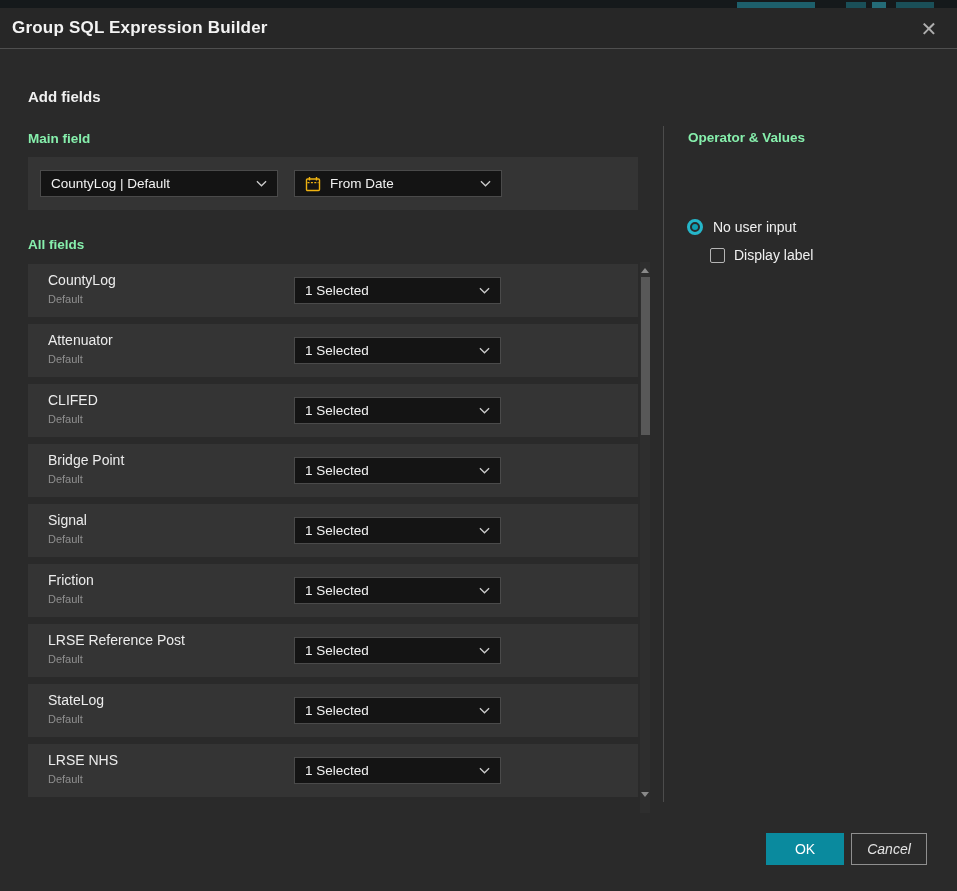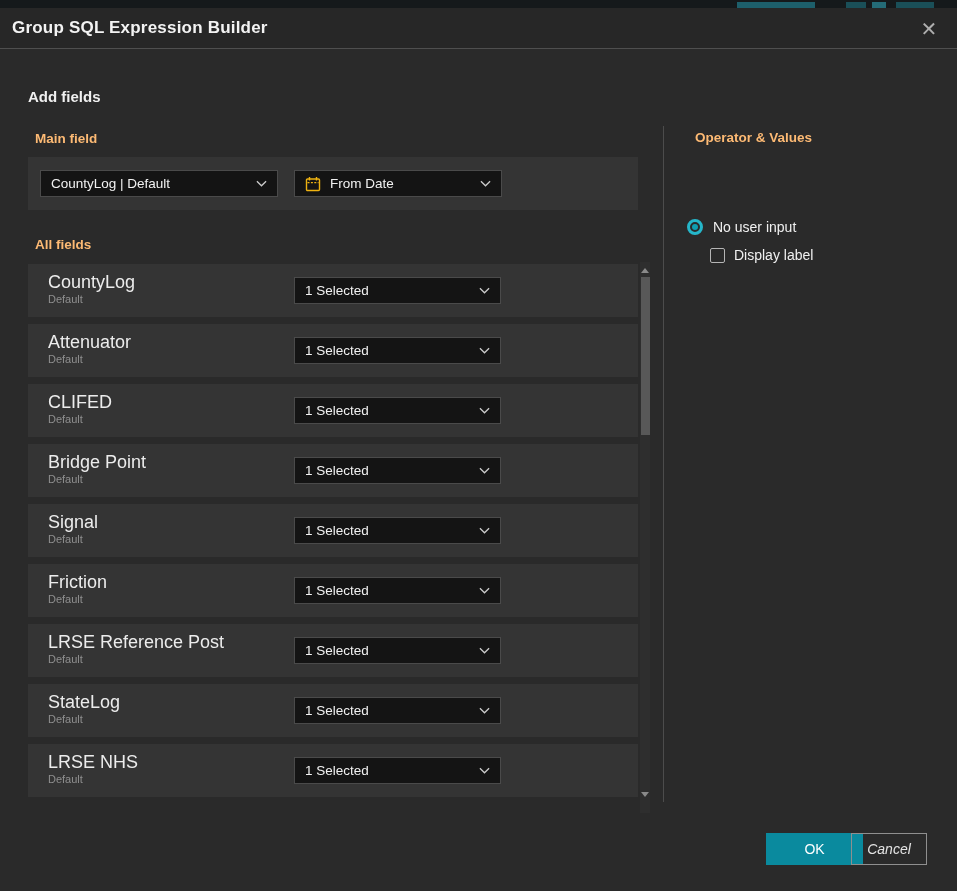--- a/index.html
+++ b/index.html
@@ -12,34 +12,34 @@
   .strip-frag { position:absolute; top:2px; height:6px; }
 
   .dialog { position:absolute; left:0; top:8px; width:957px; height:883px; background:#2a2a2a; }
 
   .titlebar { position:absolute; left:0; top:0; width:957px; height:41px; background:#272727; border-bottom:1px solid #4f4f4f;padding-left:17px; }
   .title { position:absolute; left:12px; top:10px; font-size:17px; font-weight:bold; color:#f3f3f3; letter-spacing:.2px; }
   .close-btn { position:absolute; right:16px; top:9px; width:24px; height:24px; color:#aeaeae; font-size:20px; font-weight:300;
                display:flex; align-items:center; justify-content:center; cursor:pointer; }
 
   .section-heading { position:absolute; left:28px; font-size:15px; font-weight:bold; color:#f0f0f0; }
-  .sub-heading { position:absolute; font-size:13.5px; font-weight:bold; color:#fdba74;margin-left:7px; }
+  .sub-heading { position:absolute; font-size:13.5px; font-weight:bold; color:#86efac; }
 
   .main-field-box { position:absolute; left:28px; top:149px; width:610px; height:53px; background:#343434; }
 
   .dropdown { position:absolute; height:27px; background:#141414; border:1px solid #4a4a4a;
               display:flex; align-items:center; padding:0 10px; cursor:pointer; color:#f2f2f2; font-size:13.5px; }
   .dropdown .dd-label { flex:1; white-space:nowrap; overflow:hidden; }
   .dropdown svg.chev { flex:none; margin-left:6px; }
 
   .cal-icon { width:16px; height:16px; margin-right:9px; flex:none; }
 
   .rows { position:absolute; left:28px; top:256px; width:610px; }
   .field-row { position:relative; width:610px; height:53px; background:#343434; margin-bottom:7px; }
-  .row-name { position:absolute; left:20px; top:8px; font-size:18px; color:#ececec; }
+  .row-name { position:absolute; left:20px; top:8px; font-size:14px; color:#ececec; }
   .row-sub  { position:absolute; left:20px; top:29px; font-size:11px; color:#8f8f8f; }
   .row-dd { left:266px; top:13px; width:207px; }
 
   
   .sb-track { position:absolute; left:640px; top:254px; width:10px; height:551px; background:#2e2e2e; }
   .sb-up, .sb-down { position:absolute; left:639px; width:12px; height:10px; display:flex; align-items:center; justify-content:center; cursor:pointer; }
   .sb-up { top:257px; } .sb-down { top:781px; }
   .tri-up { width:0; height:0; border-left:4px solid transparent; border-right:4px solid transparent; border-bottom:5px solid #8a8a8a; }
   .tri-down { width:0; height:0; border-left:4px solid transparent; border-right:4px solid transparent; border-top:5px solid #8a8a8a; }
   .sb-thumb { position:absolute; left:641px; top:269px; width:9px; height:158px; background:#585858; cursor:pointer; }
@@ -52,21 +52,21 @@
   .radio-outer { width:16px; height:16px; border-radius:50%; border:3px solid #25b6c9; display:flex; align-items:center; justify-content:center; flex:none; }
   .radio-dot { width:6px; height:6px; border-radius:50%; background:#0f9eb0; }
   .radio-label { margin-left:10px; font-size:14px; color:#f0f0f0; }
   .check-row { position:absolute; left:710px; top:239px; display:flex; align-items:flex-end; cursor:pointer; }
   .checkbox { width:15px; height:15px; border:1.5px solid #b5b5b5; border-radius:2px; background:transparent; flex:none; }
   .check-label { margin-left:9px; font-size:14px; color:#f0f0f0; }
 
   
   .btn { position:absolute; top:825px; height:32px; display:flex; align-items:center; justify-content:center;
          font-size:14px; cursor:pointer; }
-  .btn-ok { left:766px; width:97px; background:#0a8a9e; color:#ffffff; border:1px solid #0a8a9e; }
+  .btn-ok { left:766px; width:78px; background:#0a8a9e; color:#ffffff; border:1px solid #0a8a9e; }
   .btn-cancel { left:851px; width:76px; background:transparent; color:#e3e3e3; border:1px solid #8f8f8f;font-style:italic; }
 </style>
 </head>
 <body>
 
 <div class="screen">
 
   <div class="top-strip">
     <span class="strip-frag" style="left:737px;width:78px;background:#1d5f6b;"></span>
     <span class="strip-frag" style="left:846px;width:20px;background:#1a4f58;"></span>

